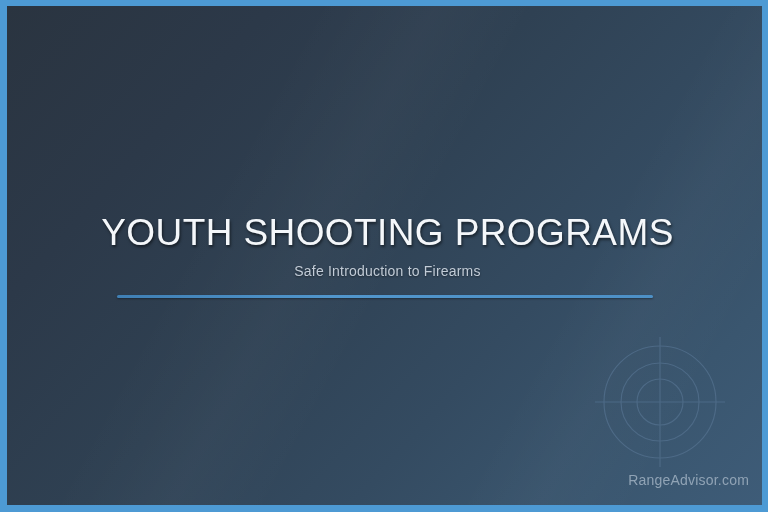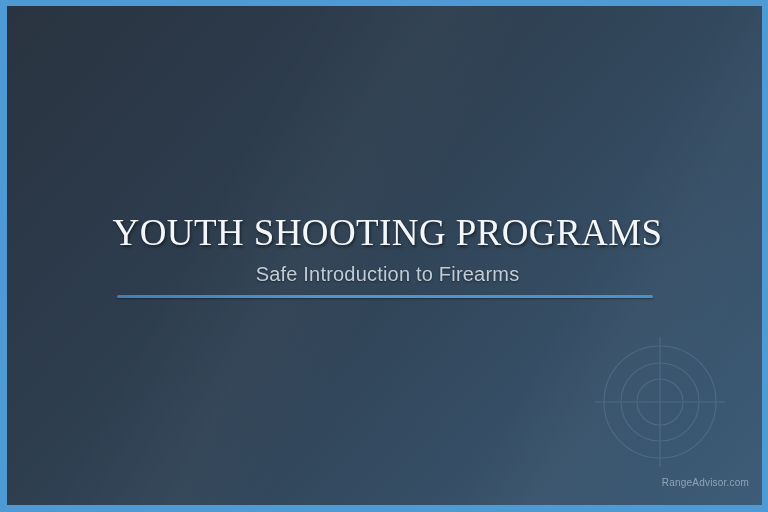--- a/index.html
+++ b/index.html
@@ -77,26 +77,25 @@
   }
 
   #page-title {
     font-size: 37px;
     font-weight: 400;
     letter-spacing: 0.4px;
     color: #f4f7fa;
     text-shadow: 1px 2px 3px rgba(0,0,0,0.55);
     line-height: 1.08;
     white-space: nowrap;
-    font-family: Liberation Serif, serif;
   }
 
   #page-subtitle {
     margin-top: 10px;
-    font-size: 20px;
+    font-size: 14px;
     font-weight: 400;
     color: #c2ccd7;
     letter-spacing: 0.2px;
     text-shadow: 0 1px 2px rgba(0,0,0,0.45);
     white-space: nowrap;
   }
 
   #title-divider {
     position: absolute;
     left: 110px;
@@ -107,21 +106,21 @@
     background: linear-gradient(90deg, #3f7fb4 0%, #5196cc 40%, #4d90c6 100%);
     border-radius: 2px;
     box-shadow: 0 1px 2px rgba(0,0,0,0.35);
   }
 
   
   #footer-text {
     position: absolute;
     right: 13px;
     bottom: 17px;
-    font-size: 10px;
+    font-size: 14px;
     color: #90a3b5;
     letter-spacing: 0.2px;
     white-space: nowrap;
   }
 
   
   #logo {
     position: absolute;
     left: 19px;
     bottom: 10px;

